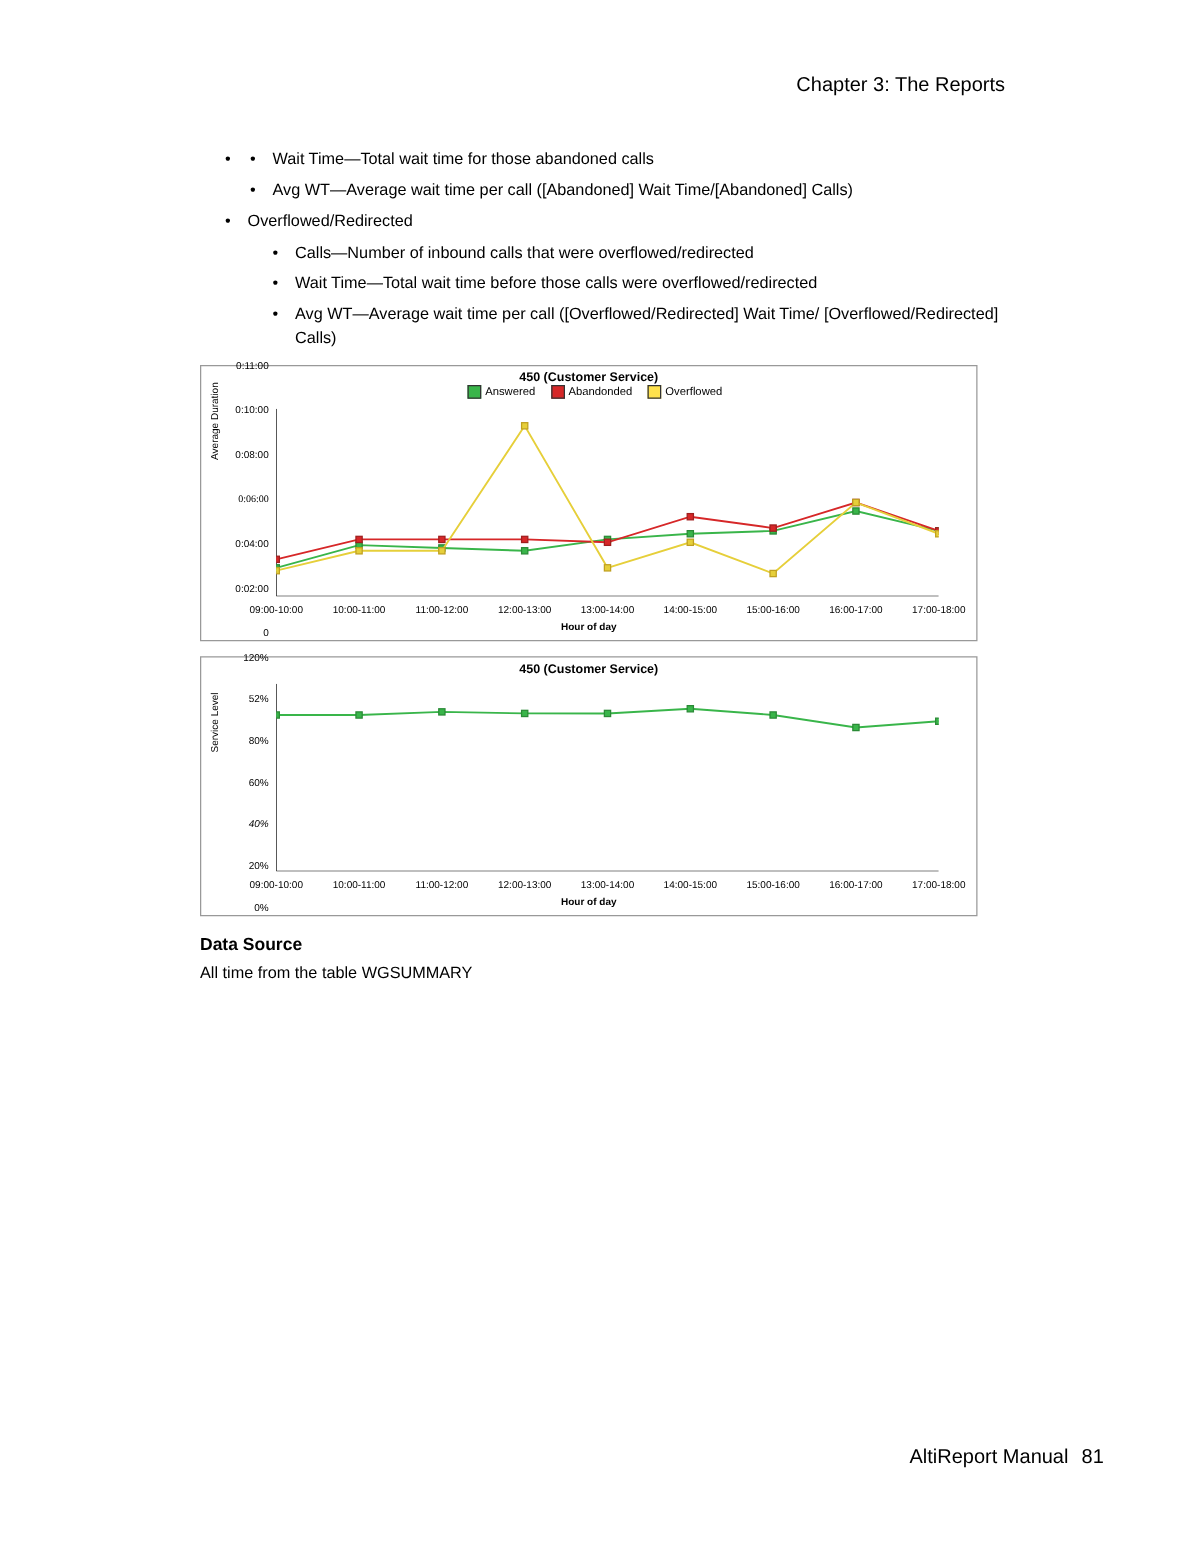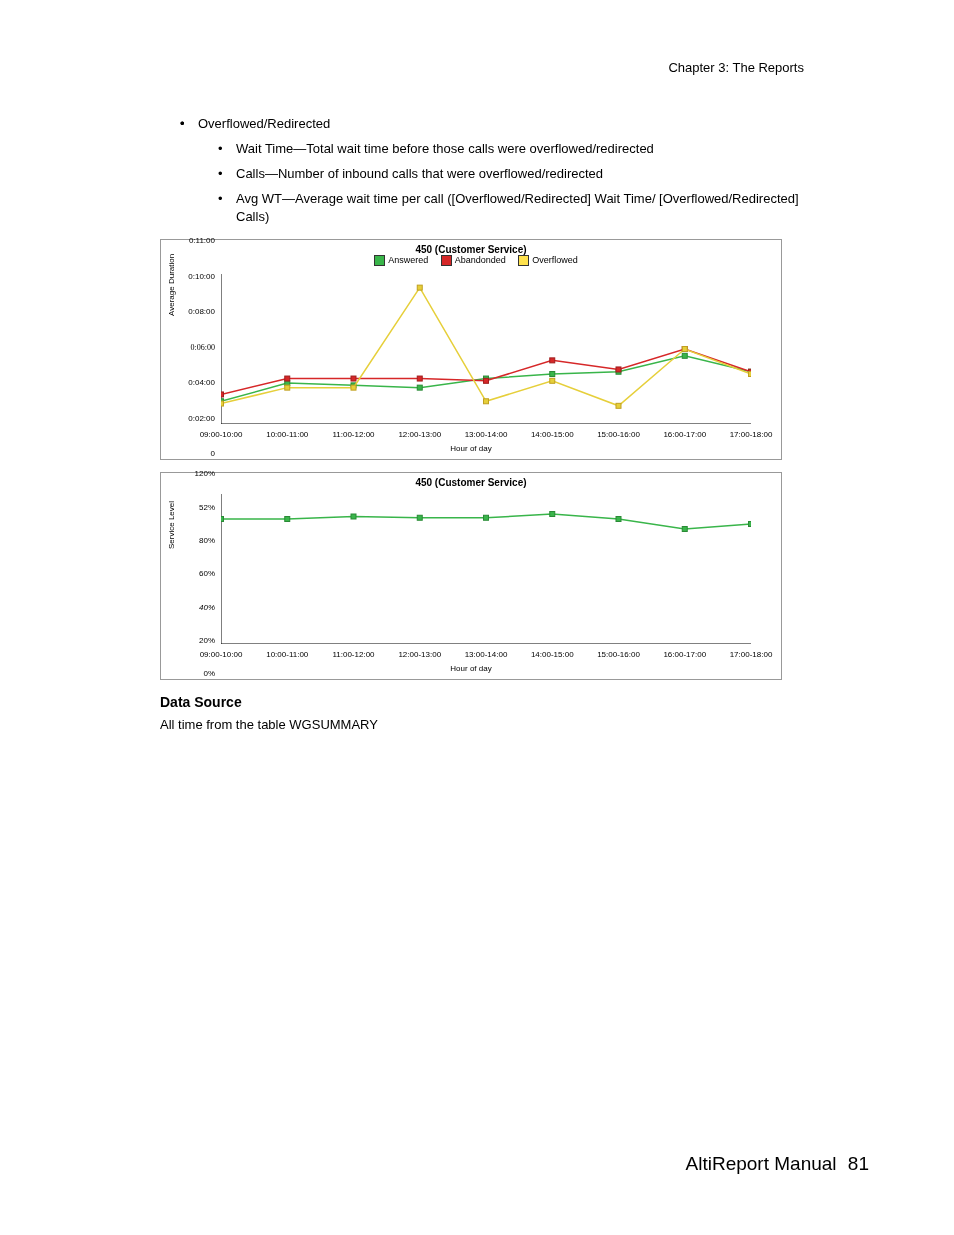--- a/index.html
+++ b/index.html
@@ -1,17 +1,17 @@
 <!DOCTYPE html>
 <html><head>
 <meta charset="utf-8">
 <style>
 html,body{margin:0;padding:0;font-family:Verdana,Geneva,sans-serif;font-size:13px;color:#000;background:#fff}
 .page{width:954px;height:1235px;position:relative;box-sizing:border-box;padding:60px 80px 60px 80px}
-.chapter-header{text-align:right;font-size:13px;margin-bottom:40px;padding-right:70px}
+.chapter-header{text-align:right;font-size:16px;margin-bottom:40px;padding-right:70px}
 .body-col{margin-left:80px;margin-right:70px}
 ul.outer{list-style:none;padding-left:20px;margin:0}
 ul.outer>li{margin-bottom:6px;position:relative;padding-left:18px;line-height:1.45}
 ul.outer>li::before{content:"•";position:absolute;left:0;top:0}
 ul.inner{list-style:none;padding-left:20px;margin-top:6px}
 ul.inner>li{margin-bottom:6px;position:relative;padding-left:18px;line-height:1.45}
 ul.inner>li::before{content:"•";position:absolute;left:0;top:0}
 .para{margin:6px 0 14px 0;line-height:1.45}
 .figure{margin:12px 0 8px 0;border:1px solid #999;background:#fff;width:620px}
 .charts-wrap{margin-left:0}
@@ -22,55 +22,57 @@
 .legend .sw.answered{background:#39b54a}
 .legend .sw.abandoned{background:#d62728}
 .legend .sw.overflow{background:#ffe24d}
 .plot{position:relative;height:150px;margin:6px 30px 6px 60px}
 .plot-svg{position:absolute;inset:0;width:100%;height:100%}
 .ylab{position:absolute;left:6px;top:50%;transform:rotate(-90deg) translateX(50%);transform-origin:left top;font-size:8px;white-space:nowrap}
 .yticks{position:absolute;left:18px;top:0;height:100%;width:38px;font-size:8px}
 .yticks div{position:absolute;right:2px;transform:translateY(-50%);white-space:nowrap}
 .xticks{position:relative;margin:0 30px 2px 60px;height:12px;font-size:8px}
 .xticks div{position:absolute;top:0;transform:translateX(-50%);white-space:nowrap}
-.xlab{text-align:center;font-size:8px;font-weight:normal;margin-bottom:6px}
+.xlab{text-align:center;font-size:8px;font-weight:bold;margin-bottom:6px}
 .axis-line{stroke:#000;stroke-width:1}
 .series{fill:none;stroke-width:1.5}
 .series.answered{stroke:#39b54a}
 .series.abandoned{stroke:#d62728}
 .series.overflow{stroke:#e6cf3a}
 .series.svc{stroke:#39b54a}
 .marker{stroke-width:1}
 .marker.answered{fill:#39b54a;stroke:#2a8a36}
 .marker.abandoned{fill:#d62728;stroke:#a01e1e}
 .marker.overflow{fill:#e6cf3a;stroke:#c0a020}
 .marker.svc{fill:#39b54a;stroke:#2a8a36}
 .figcap{font-size:12px;margin:8px 0 18px 0;line-height:1.45;display:flex}
 .figcap .num{flex:0 0 72px}
 .h3{font-weight:bold;font-size:14px;margin:14px 0 4px 0}
-.footer{position:absolute;bottom:60px;right:85px;font-size:19px}
+.footer{position:absolute;bottom:60px;right:71px;font-size:16px}
 .footer .pn{margin-left:6px}
 </style>
 </head>
 <body>
 <div class="page">
 
 <div class="chapter-header">Chapter 3:  The Reports</div>
 
 <div class="body-col">
   <ul class="outer">
     <li style="list-style:none;padding-left:0">
       <ul class="inner">
+        <li>Wait Time—Total wait time for those abandoned calls</li>
+        <li>Avg WT—Average wait time per call ([Abandoned] Wait Time/[Abandoned] Calls)</li>
       </ul>
     </li>
     <li>
       <span>Overflowed/Redirected</span>
       <ul class="inner">
+        <li>Calls—Number of inbound calls that were overflowed/redirected</li>
         <li>Wait Time—Total wait time before those calls were overflowed/redirected</li>
-        <li>Calls—Number of inbound calls that were overflowed/redirected</li>
         <li>Avg WT—Average wait time per call ([Overflowed/Redirected] Wait Time/ [Overflowed/Redirected] Calls)</li>
       </ul>
     </li>
   </ul>
 </div>
 
 
 <div class="charts-wrap" style="margin-left:80px">
   <div class="figure">
     <div class="chart">

